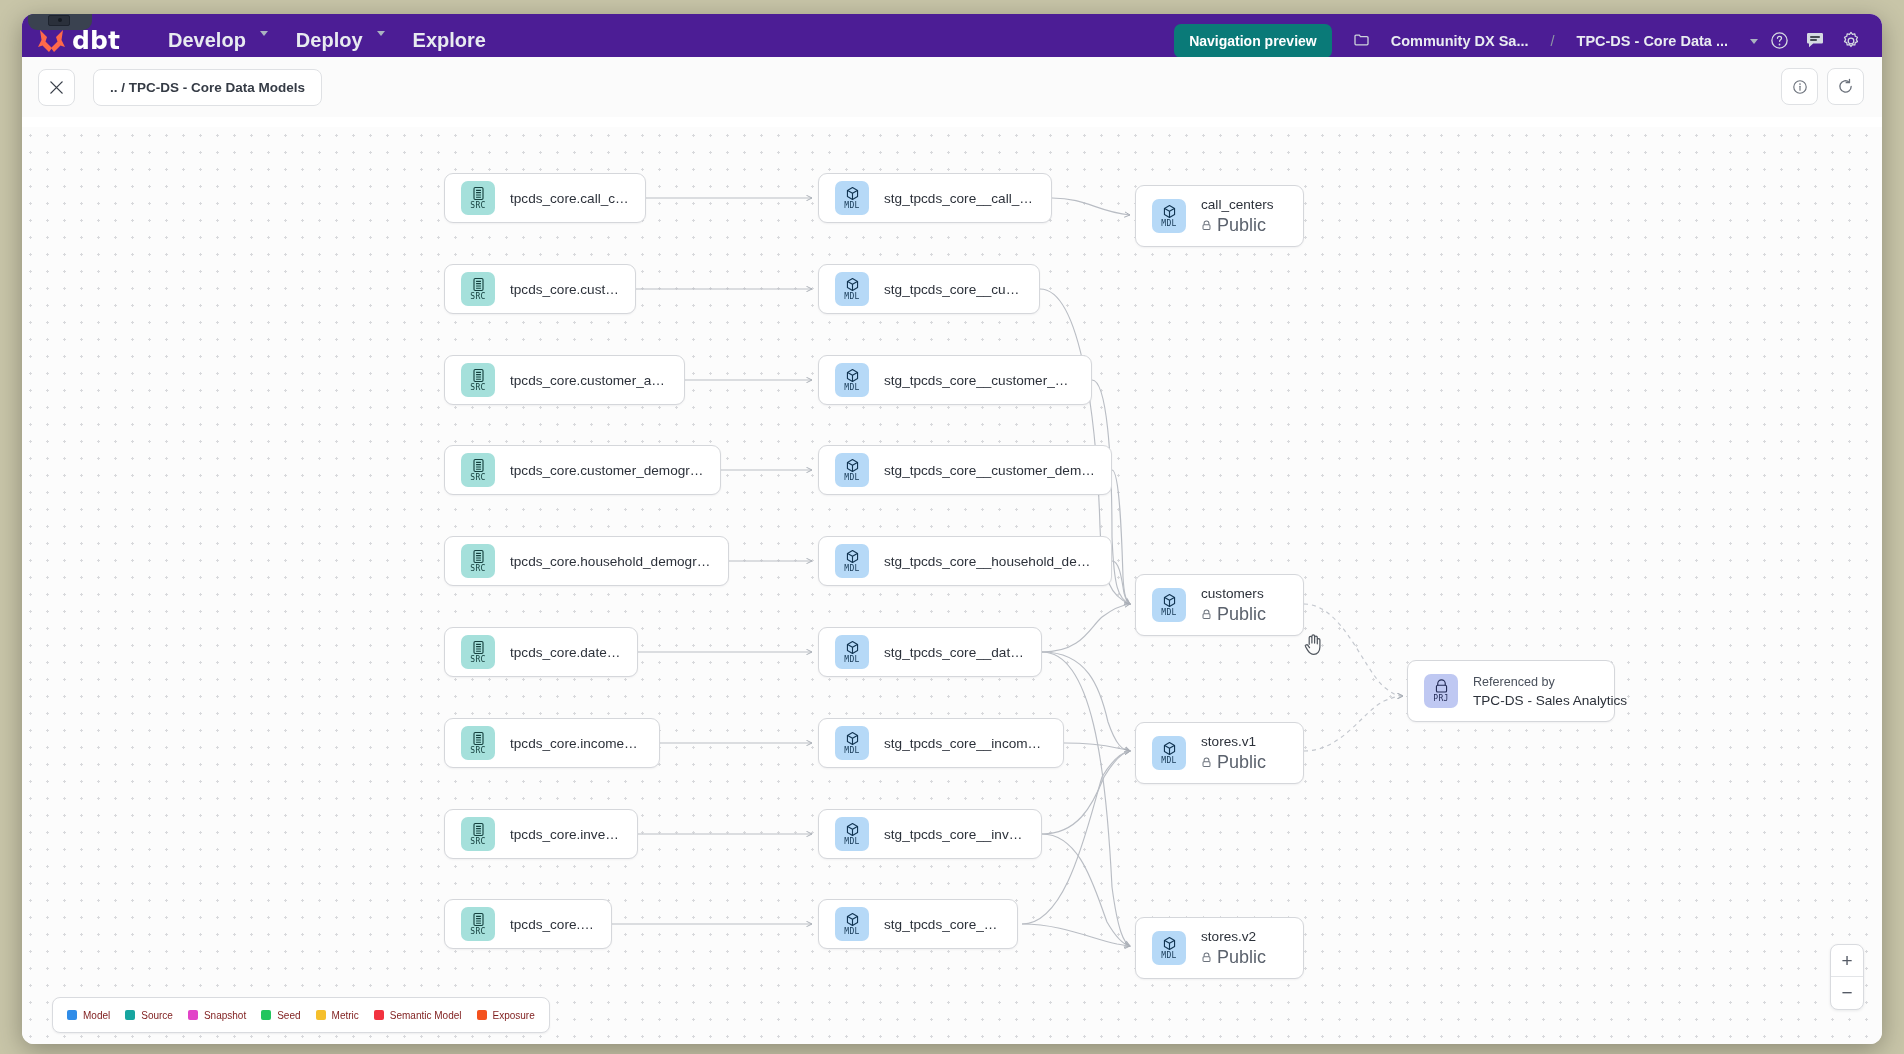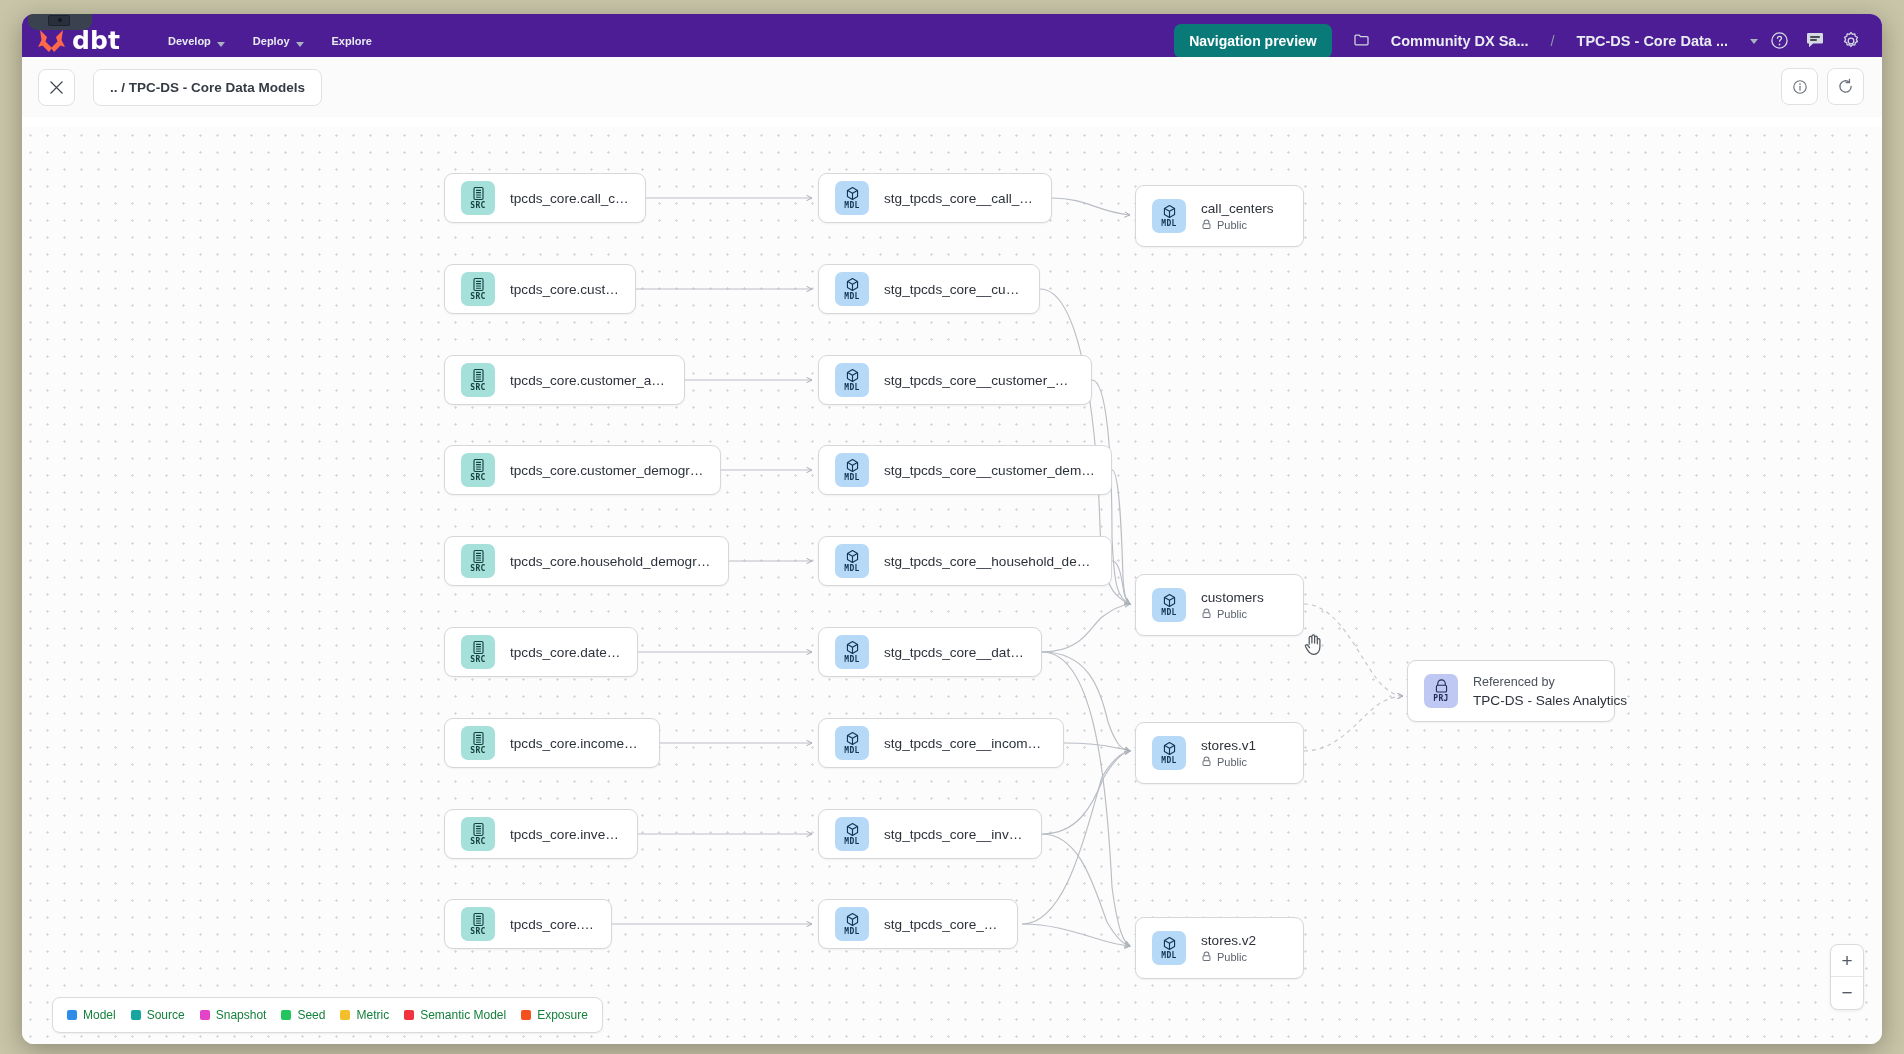--- a/index.html
+++ b/index.html
@@ -45,23 +45,23 @@
   }
   .logo-wrap { display:flex; align-items:center; margin-left: 14px; }
   .logo-mark { width: 32px; height: 28px; position: relative; }
   .logo-mark svg { display:block; }
   .logo-text {
     color: #fff; font-size: 25px; font-weight: 700; letter-spacing: .1px;
     margin-left: 4px; font-family: "DejaVu Sans", sans-serif;
   }
   .nav-links { display: flex; align-items: center; margin-left: 38px; gap: 8px; }
   .nav-link {
-    color: #e8ebf0; font-size: 11px; font-weight: 700;
+    color: #e8ebf0; font-size: 20px; font-weight: 700;
     padding: 7px 10px; border-radius: 6px; cursor: pointer;
-    display: flex; align-items: flex-end; gap: 6px; white-space: nowrap;
+    display: flex; align-items: flex-start; gap: 14px; white-space: nowrap;
   }
   .caret { width: 0; height: 0; border-left: 4px solid transparent; border-right: 4px solid transparent; border-top: 5px solid #aab3c0; display:inline-block; margin-top:2px;}
   .nav-right { margin-left: auto; display: flex; align-items: center; gap: 0px; padding-right: 16px; }
   #nav-preview-btn {
     background: #0a7a78; color: #fff; font-size: 14px; font-weight: 700;
     padding: 9px 15px; border-radius: 7px; border: none; cursor: pointer;
     white-space: nowrap; font-family: "Liberation Sans", sans-serif;
   }
   .breadcrumb-nav { display: flex; align-items: center; gap: 22px; margin-left: 22px; color: #e9ecf1; font-size: 14.5px; font-weight: 700; }
   .bc-sep { color: #8e97a5; font-weight: 400; }
@@ -130,27 +130,27 @@
   }
   .node-badge {
     width: 34px; height: 34px; border-radius: 7px;
     display: flex; flex-direction: column; align-items: center; justify-content: center;
     flex-shrink: 0; line-height: 1;
   }
   .badge-src { background: #a5e0db; color: #15403e; }
   .badge-mdl { background: #b6d9f7; color: #123552; }
   .badge-prj { background: #bfc8f2; color: #222a55; }
   .badge-glyph { height: 15px; display:flex; align-items:center; justify-content:center; }
-  .badge-text { font-size: 8px; font-weight: 700; letter-spacing: .3px; margin-top: 1.5px; font-family: "DejaVu Sans Mono", monospace; }
+  .badge-text { font-size: 8px; font-weight: 400; letter-spacing: .3px; margin-top: 1.5px; font-family: "DejaVu Sans Mono", monospace; }
   .node-labels { margin-left: 15px; min-width: 0; }
   .node-title {
     font-size: 13.6px; color: #2c313a; white-space: nowrap; overflow: hidden; text-overflow: ellipsis;
   }
   .node-sub {
-    font-size: 11px; color: #5b626d; display: flex; align-items: center; gap: 5px; margin-top: 3px;
+    font-size: 18px; color: #5b626d; display: flex; align-items: center; gap: 5px; margin-top: 3px;
   }
   .node-ref .node-title { font-size: 12.6px; color:#4a515c; }
   .node-ref .node-sub2 { font-size: 13.6px; color:#2c313a; margin-top: 4px; white-space: nowrap; }
 
   
   #cursor-hand {
     position: absolute; left: 1281px; top: 505px; width: 22px; height: 24px; pointer-events:none;
   }
 
   
@@ -170,21 +170,21 @@
   }
   #resource-type-btn {
     background: #fff; color: #353b45; height: 100%; display: flex; align-items: center;
     gap: 9px; padding: 0 12px; font-size: 13.4px; cursor: pointer; white-space: nowrap;
   }
   #legend {
     margin-left: 14px; height: 36px; border: 1px solid #d9dbdf; border-radius: 8px; background: #fff;
     display: flex; align-items: center; gap: 15px; padding: 0 14px;
     box-shadow: 0 1px 2px rgba(16,22,32,.06);
   }
-  .legend-item { display: flex; align-items: center; gap: 6px; font-size: 12px; color: #15803d; white-space: nowrap; }
+  .legend-item { display: flex; align-items: center; gap: 6px; font-size: 10px; color: #7f1d1d; white-space: nowrap; }
   .legend-swatch { width: 10px; height: 10px; border-radius: 2px; flex-shrink:0; }
 
   #zoom-controls {
     position: absolute; right: 18px; bottom: 34px;
     width: 34px; border: 1px solid #d9dbdf; border-radius: 8px; background: #fff; overflow: hidden;
     box-shadow: 0 1px 3px rgba(16,22,32,.08); z-index: 26;
   }
   .zoom-btn {
     height: 32px; display: flex; align-items: center; justify-content: center;
     font-size: 19px; color: #555b66; cursor: pointer; font-family: "Liberation Sans", sans-serif;

